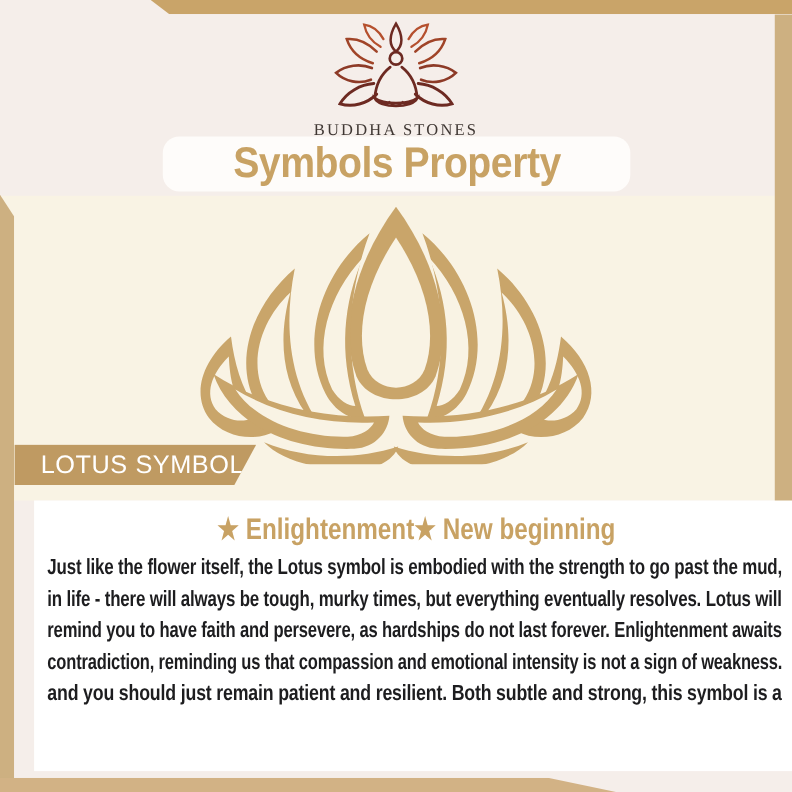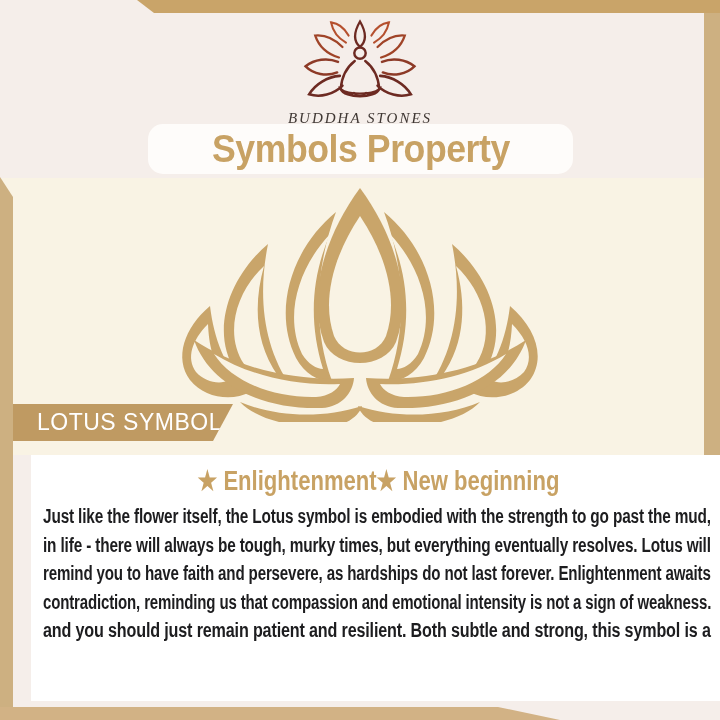--- a/index.html
+++ b/index.html
@@ -75,21 +75,21 @@
         <path d="M103 66 C117 67 131 75 138 87 C125 91 110 87 100 77" stroke="#6d2a22" stroke-width="3"></path>
         <path d="M57 66 C43 67 29 75 22 87 C35 91 50 87 60 77" stroke="#6d2a22" stroke-width="3"></path>
 
         <circle cx="80" cy="40" r="6.5" stroke="#6d2a22" stroke-width="2.8"></circle>
         <path d="M74 49 C65 56 59 68 58 81" stroke="#6d2a22" stroke-width="2.8"></path>
         <path d="M86 49 C95 56 101 68 102 81" stroke="#6d2a22" stroke-width="2.8"></path>
         <path d="M58 81 C62 92 98 92 102 81 C93 88 67 88 58 81 Z" stroke="#6d2a22" stroke-width="2.6"></path>
         <path d="M73 85 C77 90 83 90 87 85" stroke="#6d2a22" stroke-width="2"></path>
       </g>
     </svg>
-    <div class="brand-name fit-center" style="transform: scaleX(1); font-style: italic;">BUDDHA STONES</div>
+    <div class="brand-name fit-center" style="transform: scaleX(1);">BUDDHA STONES</div>
   </div>
 
   <div class="title-band">
     <span class="fit-center" style="transform: scaleX(0.91411);">Symbols Property</span>
   </div>
 
   <svg class="lotus-art" viewBox="0 0 380 240">
 
     <path fill="#c9a56a" d="M190 6 C152 58 138 116 154 160 C166 188 214 188 226 160 C242 116 228 58 190 6 Z"></path>
     <path fill="#f9f3e4" d="M190 34 C162 76 152 120 164 154 C173 176 207 176 216 154 C228 120 218 76 190 34 Z"></path>

